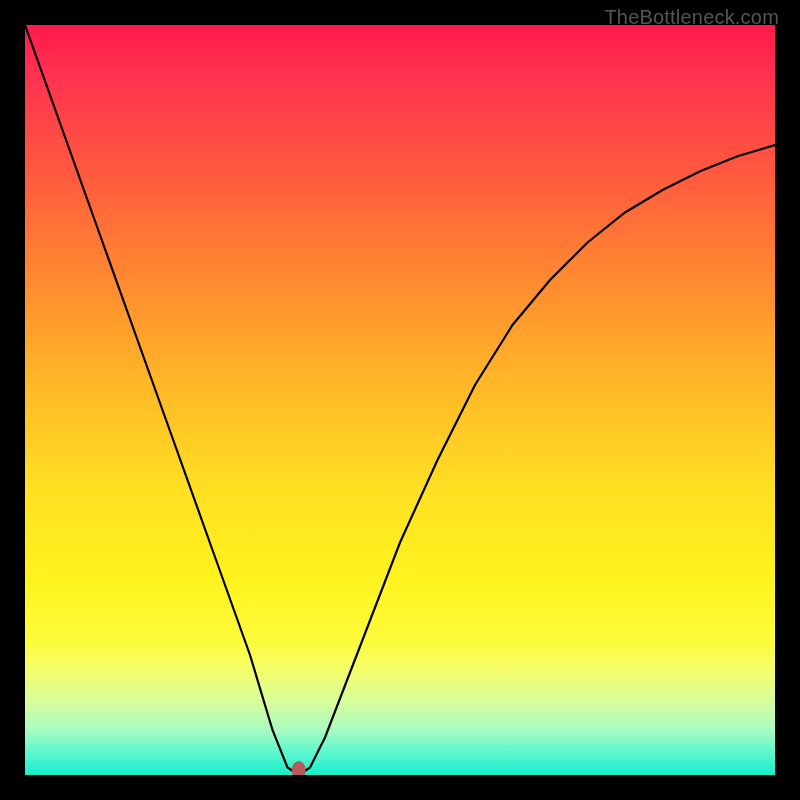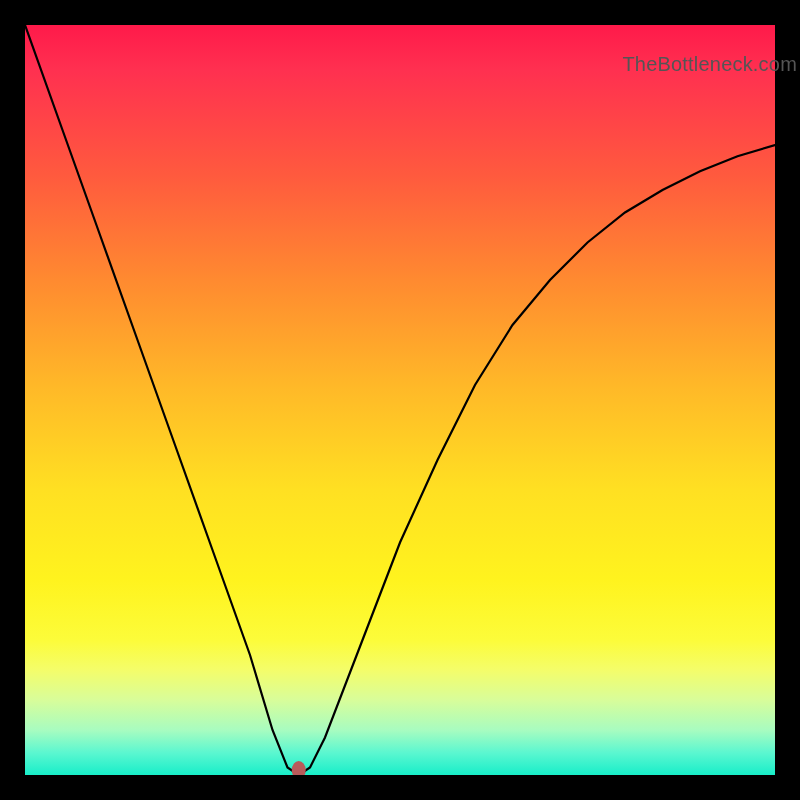--- a/index.html
+++ b/index.html
@@ -6,27 +6,26 @@
   body {
     width: 800px;
     height: 800px;
     background: #000;
     position: relative;
     font-family: Arial, Helvetica, sans-serif;
   }
   .watermark {
     position: absolute;
     top: 6px;
-    right: 3px;
+    right: 21px;
     color: #555;
     font-size: 20px;
     font-weight: 500;
     z-index: 10;
     letter-spacing: 0.2px;
-    margin-top: 47px;
   }
   .plot-area {
     position: absolute;
     left: 25px;
     top: 25px;
     width: 750px;
     height: 750px;
     overflow: hidden;
   }
   .gradient {

